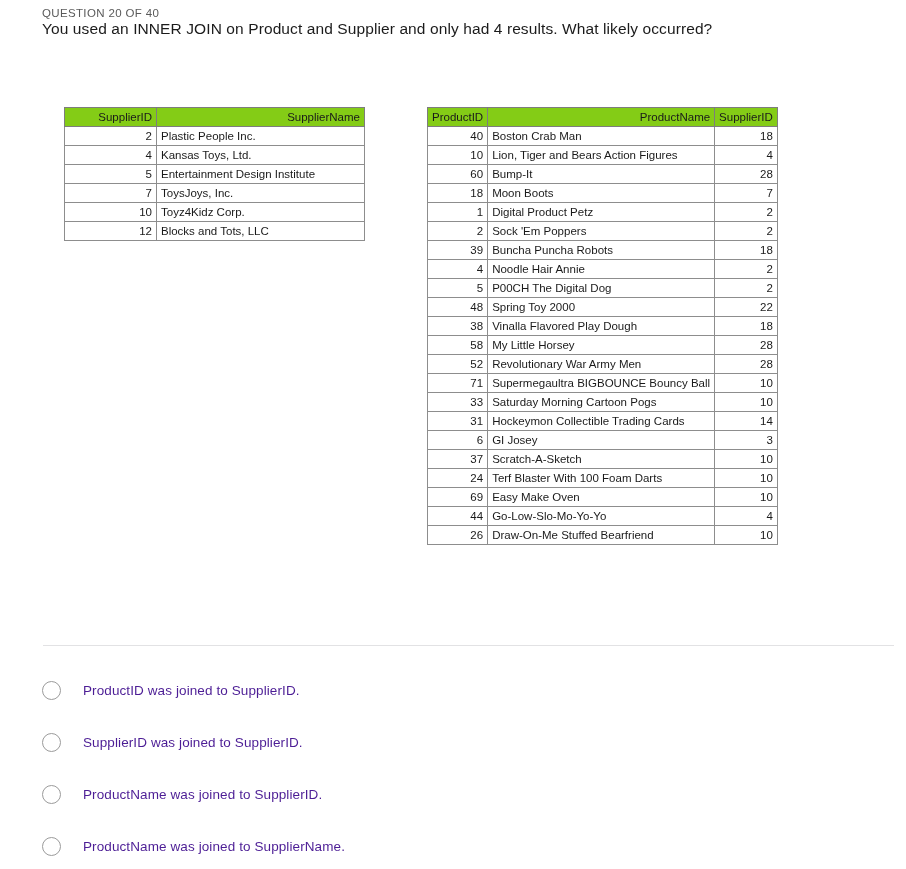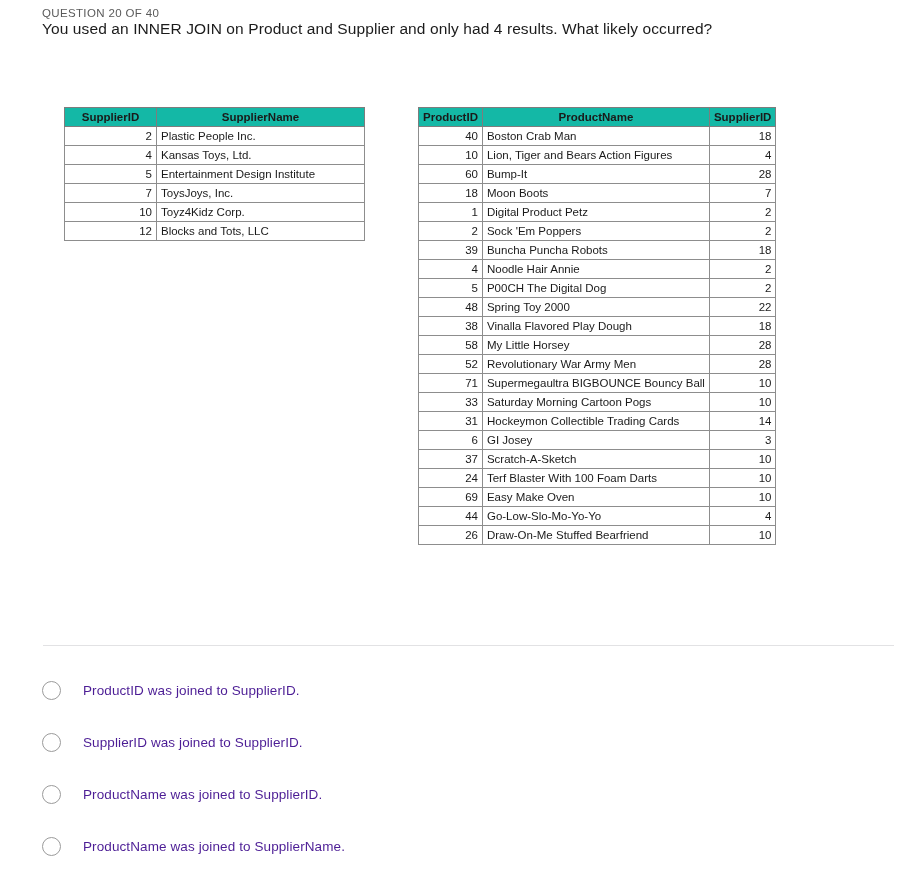--- a/index.html
+++ b/index.html
@@ -54,43 +54,43 @@
   .xl-table td, .xl-table th {
     border: 1px solid #8d8d8d;
     height: 18px;
     line-height: 16px;
     padding: 0 4px;
     font-weight: normal;
     overflow: hidden;
     white-space: nowrap;
   }
   .xl-table thead th {
-    background: #14b8a6;
-    font-weight: bold;
-    text-align: center;
+    background: #84cc16;
+    font-weight: normal;
+    text-align: right;
     border-color: #7d7d7d;
   }
   .num {
     text-align: right;
     padding-right: 5px;
   }
   .txt {
     text-align: left;
     padding-left: 5px;
   }
 
   #supplier-table {
     left: 64px;
     top: 107px;
   }
   #supplier-table .col-id   { width: 92px; }
   #supplier-table .col-name { width: 208px; }
 
   #product-table {
-    left: 418px;
+    left: 427px;
     top: 107px;
   }
   #product-table .col-pid   { width: 67px; }
   #product-table .col-pname { width: 280px; }
   #product-table .col-sid   { width: 73px; }
 
   
   .divider {
     position: absolute;
     left: 43px;

